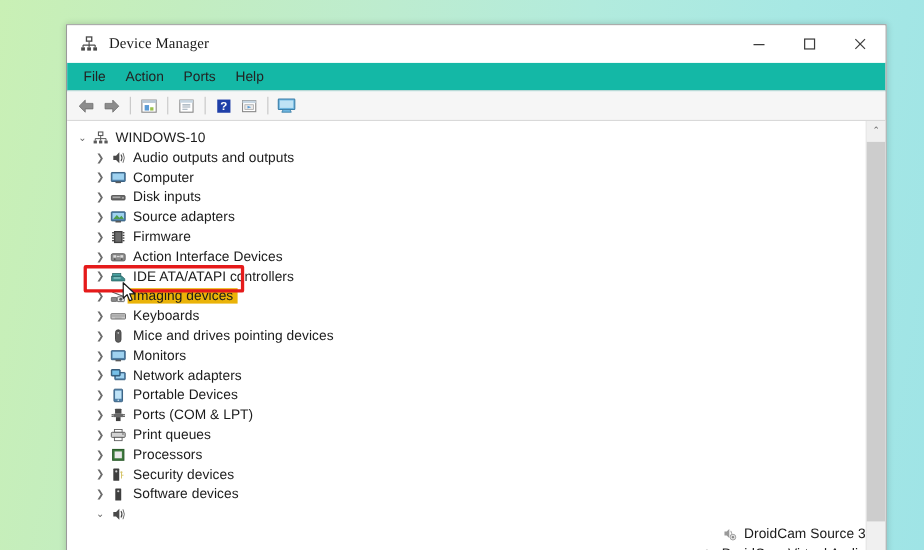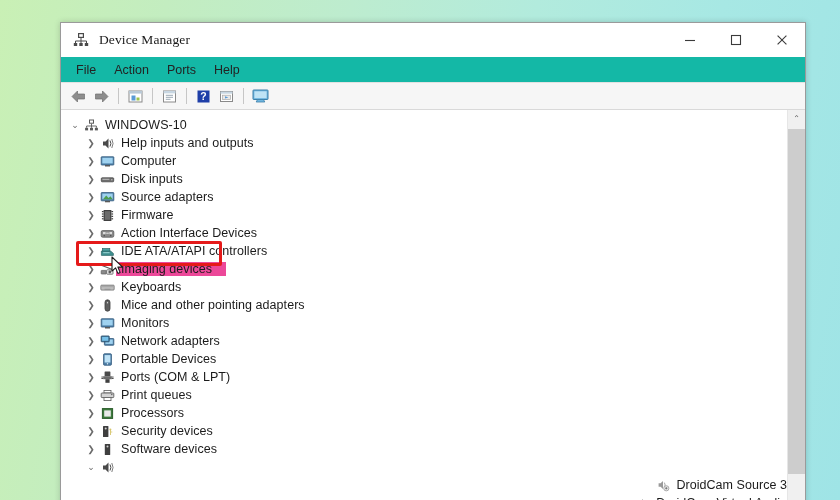--- a/index.html
+++ b/index.html
@@ -157,22 +157,22 @@
     justify-content: center;
     position: relative;
   }
   .row .lbl {
     font-size: 12.5px;
     color: #1b1b1b;
     padding-left: 5px;
     letter-spacing: 0.05px;
   }
   .row.sel .lbl {
-    background: #ec4899;
-    padding-right: 14px;
+    background: #eab308;
+    padding-right: 4px;
   }
   
   .lvl0 { padding-left: 6px; }
   .lvl1 { padding-left: 22px; }
   .lvl2 { padding-left: 54px; justify-content: flex-end; }
 
   
   .scrollbar {
     width: 17px;
     flex: 0 0 17px;
@@ -368,21 +368,21 @@
 
         <div class="row lvl1">
           <span class="exp">❯</span>
           <span class="ico">
             <svg width="15" height="15" viewBox="0 0 15 15">
               <path d="M3 5.5 L5.5 5.5 L8.5 2.5 L8.5 12.5 L5.5 9.5 L3 9.5 Z" fill="#4a4a4a"></path>
               <path d="M10 4.5 Q11.8 7.5 10 10.5" stroke="#4a4a4a" stroke-width="1" fill="none"></path>
               <path d="M11.8 3 Q14.3 7.5 11.8 12" stroke="#6e6e6e" stroke-width="0.9" fill="none"></path>
             </svg>
           </span>
-          <span class="lbl">Help inputs and outputs</span>
+          <span class="lbl">Audio outputs and outputs</span>
         </div>
 
         <div class="row lvl1">
           <span class="exp">❯</span>
           <span class="ico">
             <svg width="15" height="15" viewBox="0 0 15 15">
               <rect x="1.2" y="2.8" width="12.6" height="8.2" rx="0.5" fill="#4f80a8" stroke="#3a6183" stroke-width="0.9"></rect>
               <rect x="2.3" y="3.8" width="10.4" height="5.6" fill="#9fd2f0"></rect>
               <rect x="5" y="11" width="5" height="1.5" fill="#5a5a5a"></rect>
             </svg>
@@ -492,21 +492,21 @@
 
         <div class="row lvl1">
           <span class="exp">❯</span>
           <span class="ico">
             <svg width="15" height="15" viewBox="0 0 15 15">
               <rect x="5" y="1.8" width="5" height="11.4" rx="2.5" fill="#5f5f5f" stroke="#3e3e3e" stroke-width="0.8"></rect>
               <line x1="7.5" y1="2.4" x2="7.5" y2="5.6" stroke="#2e2e2e" stroke-width="0.8"></line>
               <rect x="6.9" y="3.6" width="1.2" height="2" rx="0.6" fill="#cfcfcf"></rect>
             </svg>
           </span>
-          <span class="lbl">Mice and other pointing adapters</span>
+          <span class="lbl">Mice and drives pointing devices</span>
         </div>
 
         <div class="row lvl1">
           <span class="exp">❯</span>
           <span class="ico">
             <svg width="15" height="15" viewBox="0 0 15 15">
               <rect x="1.2" y="2.8" width="12.6" height="8.2" rx="0.5" fill="#4f80a8" stroke="#3a6183" stroke-width="0.9"></rect>
               <rect x="2.3" y="3.8" width="10.4" height="5.6" fill="#9fd2f0"></rect>
               <rect x="5" y="11" width="5" height="1.5" fill="#5a5a5a"></rect>
             </svg>

